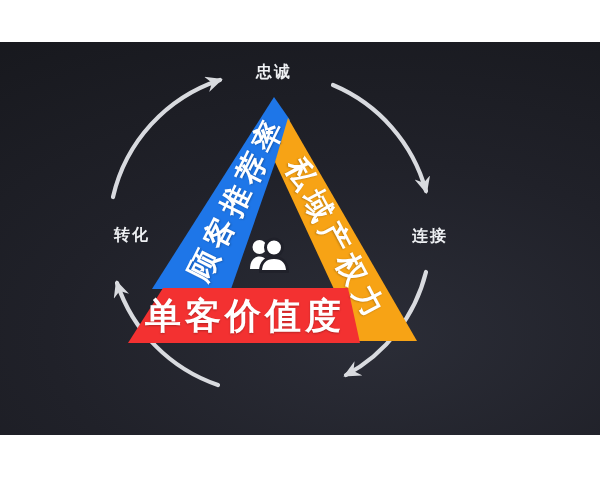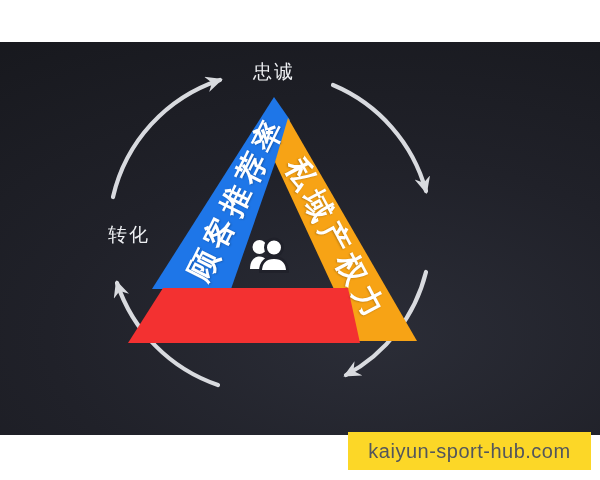--- a/index.html
+++ b/index.html
@@ -30,21 +30,21 @@
     left:226px;top:222px;width:220px;height:36px;line-height:36px;
     font-size:30px;letter-spacing:6px;
     transform:rotate(62deg);
   }
   .band-label-bottom{
     left:125px;top:296px;width:240px;height:40px;line-height:40px;
     font-size:36px;letter-spacing:4px;
   }
   .cycle-label{
     position:absolute;z-index:3;width:84px;height:26px;line-height:26px;
-    color:#eef0f3;font-size:19px;font-weight:400;letter-spacing:2px;
+    color:#eef0f3;font-size:16px;font-weight:700;letter-spacing:2px;
     text-align:center;white-space:nowrap;
   }
   .cycle-top{left:232px;top:59px;}
   .cycle-right{left:388px;top:223px;}
   .cycle-bottom{left:233px;top:380px;}
   .cycle-left{left:66px;top:222px;text-align:right;}
   .banner{
     position:absolute;z-index:4;left:348px;top:432px;width:243px;height:38px;
     line-height:38px;text-align:center;font-size:20px;letter-spacing:0.5px;
     cursor:pointer;
@@ -80,19 +80,20 @@
     <g transform="translate(249,237)">
       <circle cx="10.5" cy="10" r="7" fill="#ffffff"></circle>
       <path d="M1 32 c0 -8.5 4.5 -12.5 9.5 -12.5 c5 0 9.5 4 9.5 12.5 Z" fill="#ffffff"></path>
       <circle cx="25" cy="10.5" r="8.5" stroke-width="3" stroke="#20212a" fill="#ffffff"></circle>
       <path d="M11.5 34.5 c0 -10 6 -14 13.5 -14 c7.5 0 13.5 4 13.5 14 Z" stroke-width="3" stroke="#20212a" fill="#ffffff"></path>
     </g>
   </svg>
 
   <div class="band-label band-label-left">顾客推荐率</div>
   <div class="band-label band-label-right">私域产权力</div>
+  <div class="band-label band-label-bottom">单客价值度</div>
 
   <div class="cycle-label cycle-top">忠诚</div>
+  <div class="cycle-label cycle-right">连接</div>
   <div class="cycle-label cycle-left">转化</div>
 
-  <div class="banner" style="background-color: rgb(252, 215, 39); color: rgb(83, 86, 92);">kaiyun-sport-hub.com</div>
 
 </div>
 
 </body></html>

